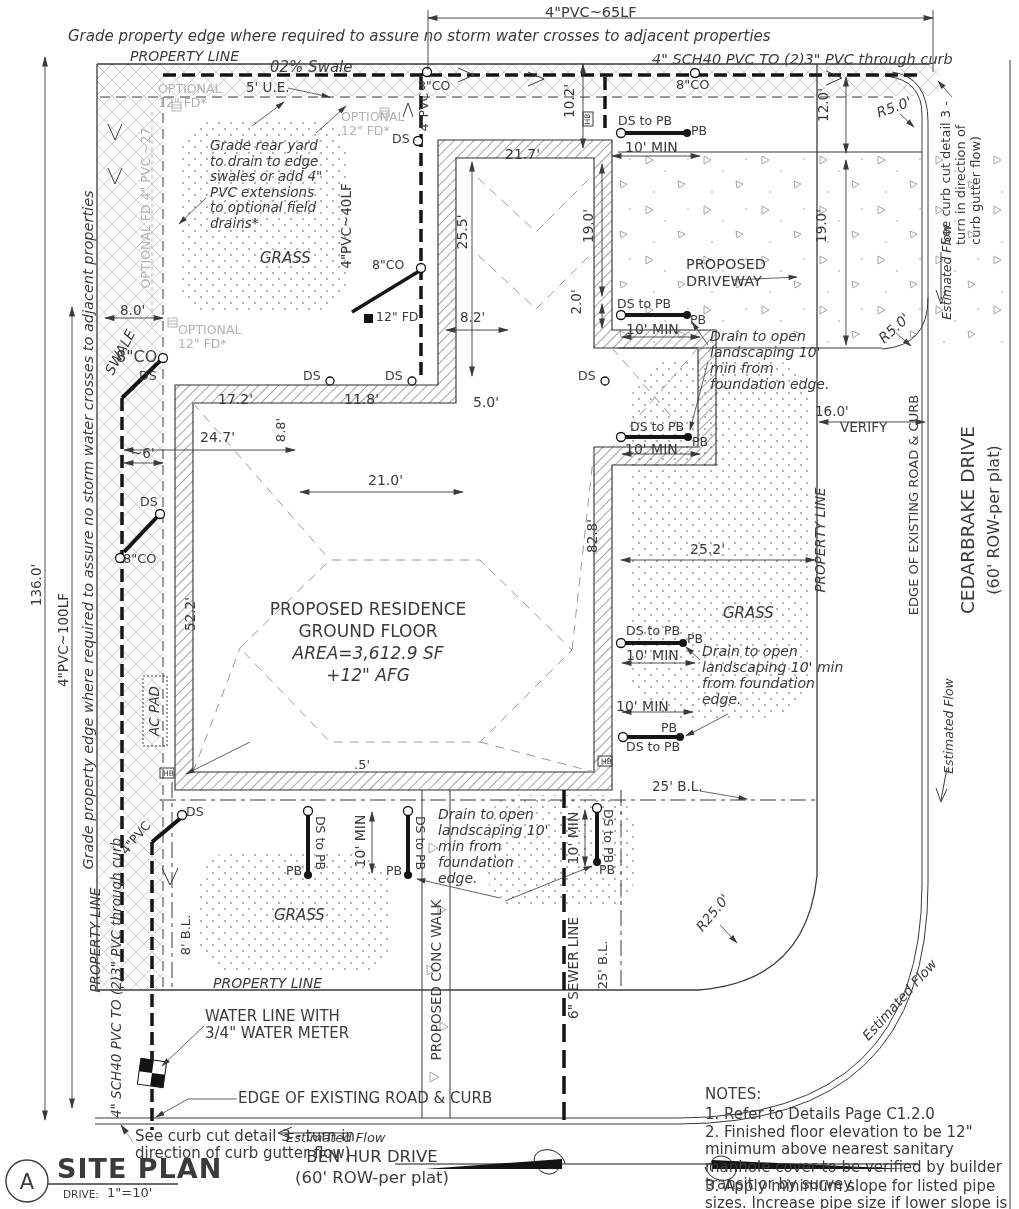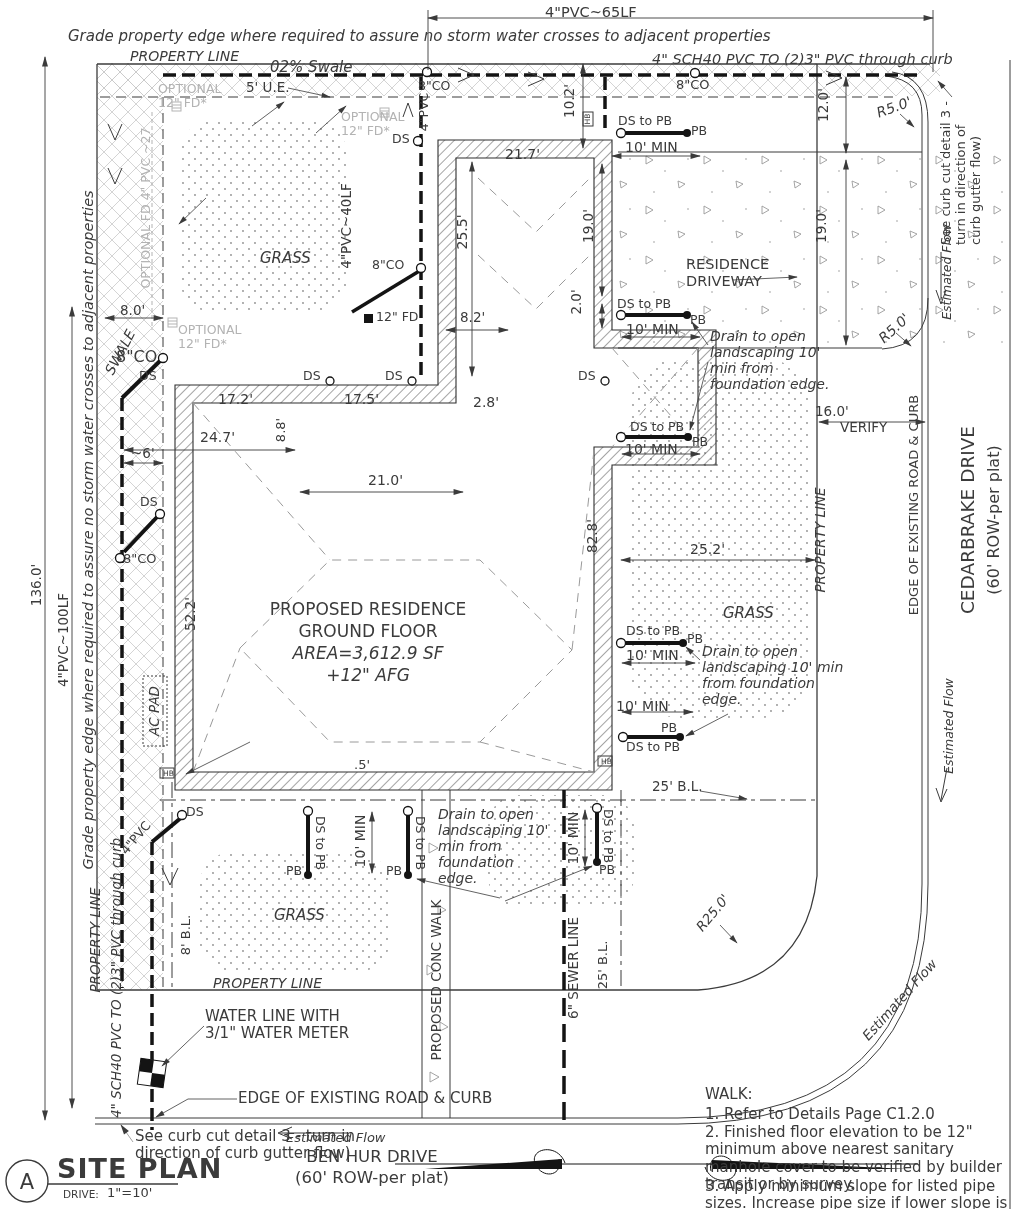--- a/index.html
+++ b/index.html
@@ -282,20 +282,21 @@
 <span class="L i s145" style="left:652px;top:51px;">4" SCH40 PVC TO (2)3" PVC through curb</span>
 <span class="L s13" style="left:676px;top:78px;">8"CO</span>
 <span class="L s12" style="left:418px;top:79px;">8"CO</span>
 <span class="L w g s12" style="left:158px;top:82px;">OPTIONAL
 12" FD*</span>
 <span class="L w g s12" style="left:341px;top:110px;">OPTIONAL
 12" FD*</span>
 <span class="L w g s12" style="left:178px;top:323px;">OPTIONAL
 12" FD*</span>
 <span class="L g s12 r90" style="left:146px;top:208px;">OPTIONAL FD 4" PVC ~27</span>
+<div class="L w i s135" style="left:210px;top:138px;width:114px;white-space:normal;">Grade rear yard to drain to edge swales or add 4" PVC extensions to optional field drains*</div>
 <span class="L i s15" style="left:260px;top:250px;">GRASS</span>
 <span class="L s135 r90" style="left:347px;top:226px;">4"PVC~40LF</span>
 <span class="L s12 r90" style="left:424px;top:112px;">4"PVC</span>
 <span class="L s12" style="left:392px;top:132px;">DS</span>
 <span class="L s14" style="left:505px;top:146px;">21.7'</span>
 <span class="L s14 r90" style="left:462px;top:232px;">25.5'</span>
 <span class="L s135 r90" style="left:570px;top:101px;">10.2'</span>
 <span class="L s135 r90" style="left:589px;top:226px;">19.0'</span>
 <span class="L s135 r90" style="left:577px;top:302px;">2.0'</span>
 <span class="L s135" style="left:460px;top:310px;">8.2'</span>
@@ -317,21 +318,21 @@
 <span class="L s12" style="left:661px;top:721px;">PB</span>
 <span class="L s12" style="left:626px;top:740px;">DS to  PB</span>
 <div class="L i s14" style="left:710px;top:328px;width:128px;white-space:normal;">Drain to open landscaping 10' min from foundation edge.</div>
 <div class="L i s14" style="left:702px;top:643px;width:142px;white-space:normal;">Drain to open landscaping 10' min from foundation edge.</div>
 
 <span class="L s135 r90" style="left:824px;top:105px;">12.0'</span>
 <span class="L i s14" style="left:894px;top:107px;transform:translate(-50%,-50%) rotate(-20deg);">R5.0'</span>
 <div class="L s13" style="left:961px;top:170px;width:150px;white-space:normal;transform:translate(-50%,-50%) rotate(-90deg);">See curb cut detail 3 - turn in direction of curb gutter flow)</div>
 <span class="L i s12 r90" style="left:947px;top:272px;">Estimated Flow</span>
 <span class="L s135 r90" style="left:822px;top:226px;">19.0'</span>
-<div class="L s145" style="left:686px;top:256px;width:112px;white-space:normal;">RESIDENCE DRIVEWAY</div>
+<div class="L s145" style="left:686px;top:256px;width:112px;white-space:normal;">PROPOSED DRIVEWAY</div>
 <span class="L i s14" style="left:894px;top:328px;transform:translate(-50%,-50%) rotate(-42deg);">R5.0'</span>
 <span class="L s135" style="left:815px;top:404px;">16.0'</span>
 <span class="L s135" style="left:840px;top:420px;">VERIFY</span>
 <span class="L i s135 r90" style="left:821px;top:540px;">PROPERTY LINE</span>
 <span class="L i s15" style="left:723px;top:605px;">GRASS</span>
 <span class="L s13 r90" style="left:914px;top:505px;">EDGE OF EXISTING ROAD &amp; CURB</span>
 <span class="L s185 r90" style="left:968px;top:520px;">CEDARBRAKE DRIVE</span>
 <span class="L s16 r90" style="left:994px;top:520px;">(60' ROW-per plat)</span>
 <span class="L i s12 r90" style="left:949px;top:726px;">Estimated Flow</span>
 <span class="L s135 r90" style="left:593px;top:536px;">82.8'</span>
@@ -342,25 +343,25 @@
 <span class="L i s145 r90" style="left:88px;top:530px;">Grade property edge where required  to assure no storm water crosses to adjacent properties</span>
 <span class="L s135" style="left:120px;top:303px;">8.0'</span>
 <span class="L i s14" style="left:120px;top:352px;transform:translate(-50%,-50%) rotate(-62deg);">SWALE</span>
 <span class="L s16" style="left:116px;top:348px;">8"CO</span>
 <span class="L s12" style="left:139px;top:369px;">DS</span>
 <span class="L s135" style="left:131px;top:446px;">~6'</span>
 <span class="L s12" style="left:140px;top:495px;">DS</span>
 <span class="L s13" style="left:123px;top:552px;">8"CO</span>
 
 <span class="L s14" style="left:218px;top:391px;">17.2'</span>
-<span class="L s14" style="left:344px;top:391px;">17.5'</span>
+<span class="L s14" style="left:344px;top:391px;">11.8'</span>
 <span class="L s14" style="left:200px;top:429px;">24.7'</span>
 <span class="L s13 r90" style="left:281px;top:430px;">8.8'</span>
 <span class="L s14" style="left:368px;top:472px;">21.0'</span>
-<span class="L s14" style="left:473px;top:394px;">2.8'</span>
+<span class="L s14" style="left:473px;top:394px;">5.0'</span>
 <span class="L s12" style="left:376px;top:310px;">12" FD</span>
 <span class="L s12" style="left:372px;top:258px;">8"CO</span>
 <span class="L s12" style="left:303px;top:369px;">DS</span>
 <span class="L s12" style="left:385px;top:369px;">DS</span>
 <span class="L s12" style="left:578px;top:369px;">DS</span>
 
 <span class="L s17" style="left:368px;top:600px;transform:translateX(-50%);">PROPOSED RESIDENCE</span>
 <span class="L s17" style="left:368px;top:622px;transform:translateX(-50%);">GROUND FLOOR</span>
 <span class="L i s17" style="left:368px;top:644px;transform:translateX(-50%);text-align:center;">AREA=3,612.9 SF</span>
 <span class="L i s17" style="left:368px;top:666px;transform:translateX(-50%);">+12" AFG</span>
@@ -389,29 +390,29 @@
 <span class="L s12 rp90" style="left:608px;top:836px;">DS to  PB</span>
 <span class="L s12" style="left:599px;top:863px;">PB</span>
 <span class="L s135 r90" style="left:574px;top:968px;">6" SEWER LINE</span>
 <span class="L s13 r90" style="left:603px;top:965px;">25' B.L.</span>
 <span class="L s135" style="left:652px;top:779px;">25' B.L.</span>
 <span class="L s135 r90" style="left:437px;top:980px;">PROPOSED CONC WALK</span>
 <span class="L i s135" style="left:713px;top:913px;transform:translate(-50%,-50%) rotate(-50deg);">R25.0'</span>
 <span class="L i s135" style="left:900px;top:1000px;transform:translate(-50%,-50%) rotate(-48deg);">Estimated Flow</span>
 
 <span class="L w s15" style="left:205px;top:1008px;">WATER LINE WITH
-3/1" WATER METER</span>
+3/4" WATER METER</span>
 <span class="L s15" style="left:238px;top:1090px;">EDGE OF EXISTING ROAD &amp; CURB</span>
 <div class="L s15" style="left:135px;top:1128px;width:245px;white-space:normal;">See curb cut detail 3 - turn in direction of curb gutter flow)</div>
 <span class="L i s13" style="left:286px;top:1131px;">Estimated Flow</span>
 <span class="L s27" style="left:57px;top:1153px;font-weight:bold;">SITE PLAN</span>
 <span class="L s10" style="left:63px;top:1188px;">DRIVE:</span>
 <span class="L s13" style="left:107px;top:1186px;">1"=10'</span>
 <span class="L s21 c" style="left:27px;top:1182px;">A</span>
 <span class="L s165" style="left:372px;top:1148px;transform:translateX(-50%);">BEN HUR DRIVE</span>
 <span class="L s165" style="left:372px;top:1169px;transform:translateX(-50%);">(60' ROW-per plat)</span>
 
-<span class="L s15" style="left:705px;top:1086px;">WALK:</span>
+<span class="L s15" style="left:705px;top:1086px;">NOTES:</span>
 <span class="L s15" style="left:705px;top:1106px;">1. Refer to Details Page C1.2.0</span>
 <div class="L s15" style="left:705px;top:1124px;width:315px;white-space:normal;">2. Finished floor elevation to be 12" minimum above nearest sanitary manhole cover to be verified by builder transit or by survey.</div>
 <div class="L s15" style="left:705px;top:1178px;width:315px;white-space:normal;">3. Apply minimum slope for listed pipe sizes. Increase pipe size if lower slope is required.</div>
 
 </div>
 
 </body></html>

